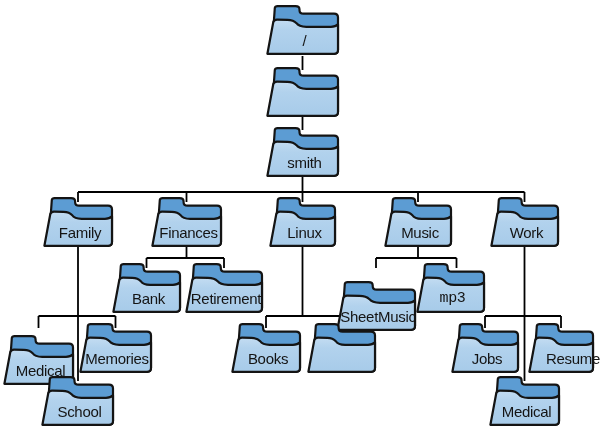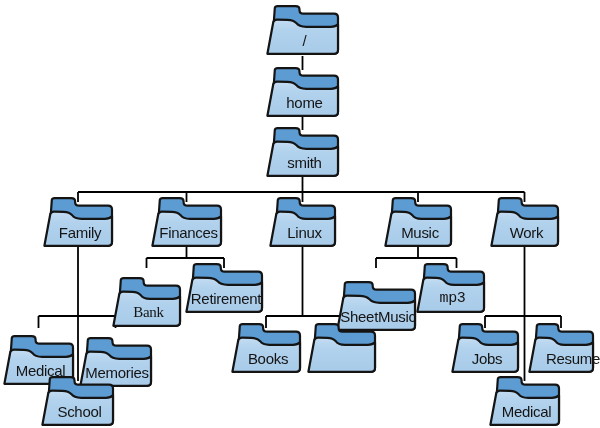--- a/index.html
+++ b/index.html
@@ -77,21 +77,20 @@
           <defs>
             <linearGradient id="fghome" x1="0" y1="0" x2="0" y2="1">
               <stop offset="0" stop-color="#c3dcf2"></stop>
               <stop offset="0.3" stop-color="#b2d2ed"></stop>
               <stop offset="1" stop-color="#a7cbe9"></stop>
             </linearGradient>
           </defs>
           <path d="M9.8 4 Q10.2 2.2 12.5 2.2 L30.5 2.2 Q34.5 2.2 34.5 5.5 L34.5 6.2 Q34.5 9.6 38.5 9.6 L69 9.6 Q73 9.6 73 13.5 L73 46 Q73 49.8 69 49.8 L9 49.8 Q6.2 49.8 6.8 46.8 Z" fill="#5c9cd3" stroke="#141414" stroke-width="2.2" stroke-linejoin="round"></path>
           <path d="M2.4 49.8 L8.3 18 Q9.2 15.6 12.2 15.7 L22.5 15.9 Q28.5 16.1 31.5 19.2 Q33.75 22.8 41.25 22.8 L66 22.8 Q70.5 22.8 73 20.4 L73 46 Q73 49.8 69 49.8 Z" fill="url(#fghome)" stroke="#141414" stroke-width="2.2" stroke-linejoin="round"></path>
         </svg>
-        <span class="label">home</span>
       </div>
       <div class="folder" style="left: 265px; top: 126px; width: 75px;">
         <svg width="75" height="52" viewBox="0 0 75 52">
           <defs>
             <linearGradient id="fgsmith" x1="0" y1="0" x2="0" y2="1">
               <stop offset="0" stop-color="#c3dcf2"></stop>
               <stop offset="0.3" stop-color="#b2d2ed"></stop>
               <stop offset="1" stop-color="#a7cbe9"></stop>
             </linearGradient>
           </defs>
@@ -163,21 +162,21 @@
               <stop offset="0" stop-color="#c3dcf2"></stop>
               <stop offset="0.3" stop-color="#b2d2ed"></stop>
               <stop offset="1" stop-color="#a7cbe9"></stop>
             </linearGradient>
           </defs>
           <path d="M9.8 4 Q10.2 2.2 12.5 2.2 L28.660000000000004 2.2 Q32.660000000000004 2.2 32.660000000000004 5.5 L32.660000000000004 6.2 Q32.660000000000004 9.6 36.660000000000004 9.6 L65 9.6 Q69 9.6 69 13.5 L69 46 Q69 49.8 65 49.8 L9 49.8 Q6.2 49.8 6.8 46.8 Z" fill="#5c9cd3" stroke="#141414" stroke-width="2.2" stroke-linejoin="round"></path>
           <path d="M2.4 49.8 L8.3 18 Q9.2 15.6 12.2 15.7 L21.3 15.9 Q26.98 16.1 29.82 19.2 Q31.95 22.8 39.050000000000004 22.8 L62 22.8 Q66.5 22.8 69 20.4 L69 46 Q69 49.8 65 49.8 Z" fill="url(#fgwork)" stroke="#141414" stroke-width="2.2" stroke-linejoin="round"></path>
         </svg>
         <span class="label">Work</span>
       </div>
-      <div class="folder" style="left: 111px; top: 276px; width: 71px; font-family: Liberation Serif, serif;">
+      <div class="folder" style="left: 111px; top: 262px; width: 71px;">
         <svg width="71" height="52" viewBox="0 0 71 52">
           <defs>
             <linearGradient id="fgbank" x1="0" y1="0" x2="0" y2="1">
               <stop offset="0" stop-color="#c3dcf2"></stop>
               <stop offset="0.3" stop-color="#b2d2ed"></stop>
               <stop offset="1" stop-color="#a7cbe9"></stop>
             </linearGradient>
           </defs>
           <path d="M9.8 4 Q10.2 2.2 12.5 2.2 L28.660000000000004 2.2 Q32.660000000000004 2.2 32.660000000000004 5.5 L32.660000000000004 6.2 Q32.660000000000004 9.6 36.660000000000004 9.6 L65 9.6 Q69 9.6 69 13.5 L69 46 Q69 49.8 65 49.8 L9 49.8 Q6.2 49.8 6.8 46.8 Z" fill="#5c9cd3" stroke="#141414" stroke-width="2.2" stroke-linejoin="round"></path>
           <path d="M2.4 49.8 L8.3 18 Q9.2 15.6 12.2 15.7 L21.3 15.9 Q26.98 16.1 29.82 19.2 Q31.95 22.8 39.050000000000004 22.8 L62 22.8 Q66.5 22.8 69 20.4 L69 46 Q69 49.8 65 49.8 Z" fill="url(#fgbank)" stroke="#141414" stroke-width="2.2" stroke-linejoin="round"></path>
@@ -233,21 +232,21 @@
               <stop offset="0" stop-color="#c3dcf2"></stop>
               <stop offset="0.3" stop-color="#b2d2ed"></stop>
               <stop offset="1" stop-color="#a7cbe9"></stop>
             </linearGradient>
           </defs>
           <path d="M9.8 4 Q10.2 2.2 12.5 2.2 L29.58 2.2 Q33.58 2.2 33.58 5.5 L33.58 6.2 Q33.58 9.6 37.58 9.6 L67 9.6 Q71 9.6 71 13.5 L71 46 Q71 49.8 67 49.8 L9 49.8 Q6.2 49.8 6.8 46.8 Z" fill="#5c9cd3" stroke="#141414" stroke-width="2.2" stroke-linejoin="round"></path>
           <path d="M2.4 49.8 L8.3 18 Q9.2 15.6 12.2 15.7 L21.9 15.9 Q27.740000000000002 16.1 30.66 19.2 Q32.85 22.8 40.150000000000006 22.8 L64 22.8 Q68.5 22.8 71 20.4 L71 46 Q71 49.8 67 49.8 Z" fill="url(#fgmedical)" stroke="#141414" stroke-width="2.2" stroke-linejoin="round"></path>
         </svg>
         <span class="label">Medical</span>
       </div>
-      <div class="folder" style="left: 78px; top: 336px; width: 74px;">
+      <div class="folder" style="left: 78px; top: 322px; width: 74px;">
         <svg width="75" height="52" viewBox="0 0 75 52">
           <defs>
             <linearGradient id="fgmemories" x1="0" y1="0" x2="0" y2="1">
               <stop offset="0" stop-color="#c3dcf2"></stop>
               <stop offset="0.3" stop-color="#b2d2ed"></stop>
               <stop offset="1" stop-color="#a7cbe9"></stop>
             </linearGradient>
           </defs>
           <path d="M9.8 4 Q10.2 2.2 12.5 2.2 L30.5 2.2 Q34.5 2.2 34.5 5.5 L34.5 6.2 Q34.5 9.6 38.5 9.6 L69 9.6 Q73 9.6 73 13.5 L73 46 Q73 49.8 69 49.8 L9 49.8 Q6.2 49.8 6.8 46.8 Z" fill="#5c9cd3" stroke="#141414" stroke-width="2.2" stroke-linejoin="round"></path>
           <path d="M2.4 49.8 L8.3 18 Q9.2 15.6 12.2 15.7 L22.5 15.9 Q28.5 16.1 31.5 19.2 Q33.75 22.8 41.25 22.8 L66 22.8 Q70.5 22.8 73 20.4 L73 46 Q73 49.8 69 49.8 Z" fill="url(#fgmemories)" stroke="#141414" stroke-width="2.2" stroke-linejoin="round"></path>

